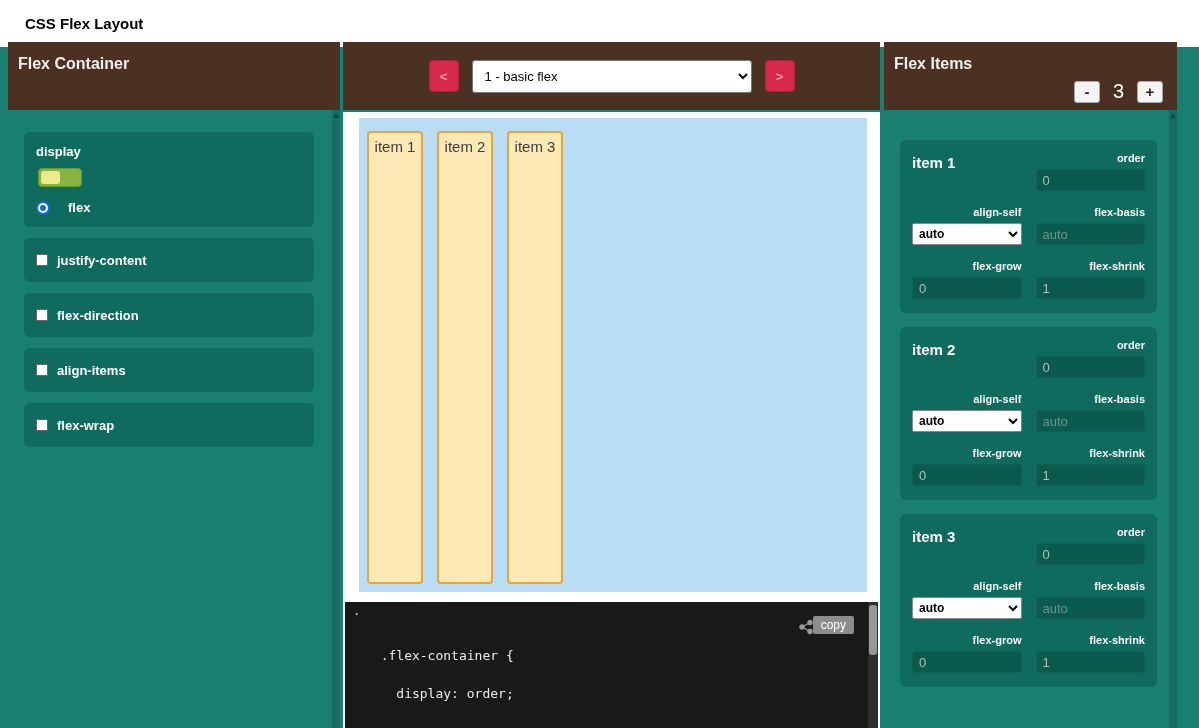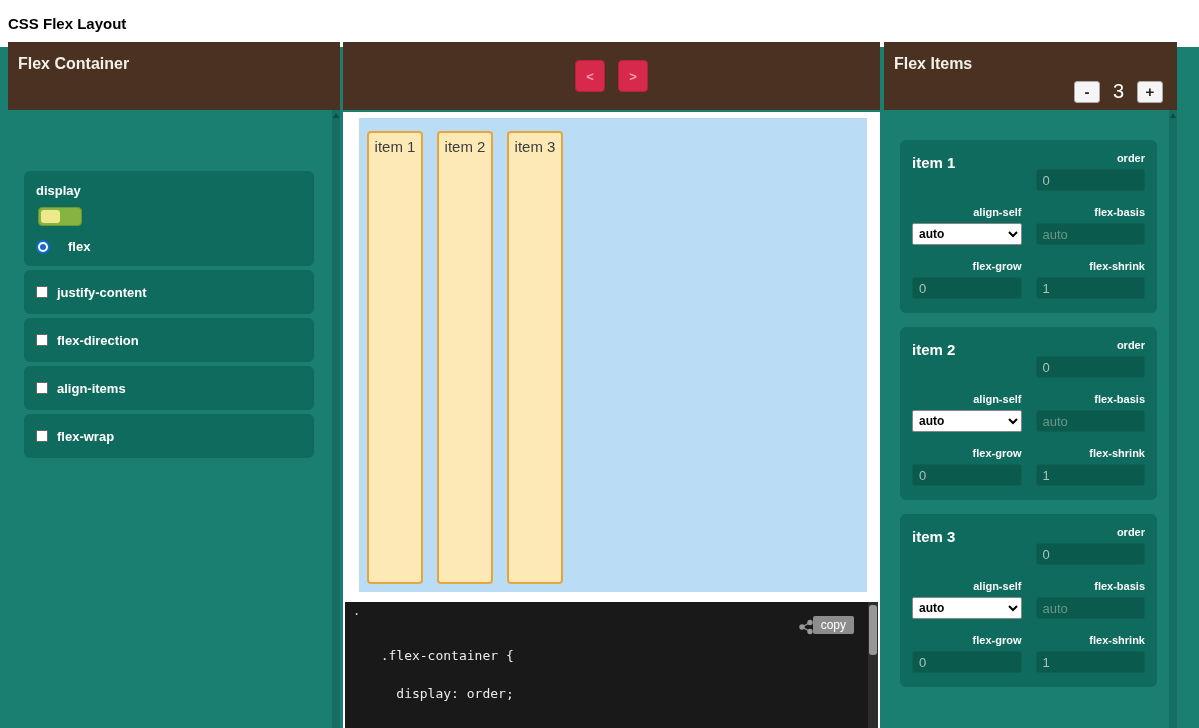--- a/index.html
+++ b/index.html
@@ -1,20 +1,20 @@
 <!DOCTYPE html>
 <html><head>
 <meta charset="utf-8">
 <style>
   * { box-sizing: border-box; margin: 0; padding: 0; }
   html, body { width: 1199px; height: 728px; overflow: hidden; }
   body { background: #1a7e70; font-family: "Liberation Sans", sans-serif; position: relative; }
 
   
-  .topbar { height: 47px; background: #ffffff; display: flex; align-items: center; padding-left: 8px; }
+  .topbar { height: 47px; background: #ffffff; display: flex; align-items: center; padding-left: 25px; }
   .topbar h1 { font-size: 15px; font-weight: bold; color: #000; }
 
   
   .columns { position: absolute; top: 42px; left: 0; right: 0; bottom: 0; display: flex; }
   .col { display: flex; flex-direction: column; }
   .col-left  { width: 332px; margin-left: 8px; }
   .col-mid   { width: 537px; margin-left: 3px; }
   .col-right { width: 293px; margin-left: 4px; }
 
   .col-header { height: 68px; background: #4a3121; color: #f3efe9; flex: none; position: relative; }
@@ -23,31 +23,31 @@
   .teal-body { background: #1a7e70; }
 
   
   .vscroll { position: absolute; right: 0; top: 0; bottom: 0; width: 8px; background: rgba(0,0,0,0.12); }
   .scroll-arrow { width: 0; height: 0; border-left: 3px solid transparent; border-right: 3px solid transparent;
                   border-bottom: 5px solid #0a4c42; margin: 3px auto 0; }
 
   
   .left-scroll-area { padding: 22px 26px 0 16px; }
   .panel { background: #0e6b5d; border-radius: 6px; }
-  .panel-display { padding: 12px 12px 12px 12px; margin-top: 39px; }
+  .panel-display { padding: 12px 12px 12px 12px; }
   .ctl-label { font-size: 13px; font-weight: bold; color: #fff; line-height: 15px; }
   .toggle { margin: 9px 0 0 2px; width: 44px; height: 19px; background: #85b440; border: 1px solid #6a9630;
             border-radius: 4px; position: relative; }
   .toggle-knob { position: absolute; left: 2px; top: 2px; width: 19px; height: 13px; background: #efe98e; border-radius: 3px; }
   .radio-row { margin-top: 13px; display: flex; align-items: center; gap: 18px; }
   .radio { width: 14px; height: 14px; border-radius: 50%; border: 2px solid #1967d2; background: #fff;
            display: inline-flex; align-items: center; justify-content: center; flex: none; }
   .radio-dot { width: 6px; height: 6px; border-radius: 50%; background: #1967d2; }
   .radio-label { font-size: 13px; font-weight: bold; color: #fff; }
-  .prop-panel { height: 44px; margin-top: 4px; display: flex; align-items: center; gap: 9px; padding: 0 12px; }
+  .prop-panel { height: 44px; margin-top: 11px; display: flex; align-items: center; gap: 9px; padding: 0 12px; }
   .checkbox { width: 12px; height: 12px; background: #fff; border: 1px solid #666; flex: none; }
   .prop-label { font-size: 13px; font-weight: bold; color: #fff; }
 
   
   .mid-header { display: flex; align-items: center; justify-content: center; gap: 13px; }
   .nav-btn { width: 30px; height: 32px; background: #d7294a; border: 1px solid #b52040; border-radius: 4px;
              color: #ff9fae; font-size: 13px; font-weight: bold; cursor: pointer; }
   .example-select { width: 280px; height: 33px; border: 1px solid #777; border-radius: 3px; background: #fff;
                     color: #000; font-size: 13px; padding: 0 8px; font-family: "Liberation Sans", sans-serif; }
   .mid-body { margin-top: 2px; background: #ffffff; }
@@ -133,20 +133,23 @@
       </div>
       <div class="vscroll">
         <div class="scroll-arrow"></div>
       </div>
     </div>
   </div>
 
   <div class="col col-mid">
     <div class="col-header mid-header">
       <button class="nav-btn">&lt;</button>
+      <select class="example-select">
+        <option>1 - basic flex</option>
+      </select>
       <button class="nav-btn">&gt;</button>
     </div>
     <div class="col-body mid-body">
 
       <div class="flex-preview">
         <div class="flex-item">
           <span>item 1</span>
         </div>
         <div class="flex-item">
           <span>item 2</span>

